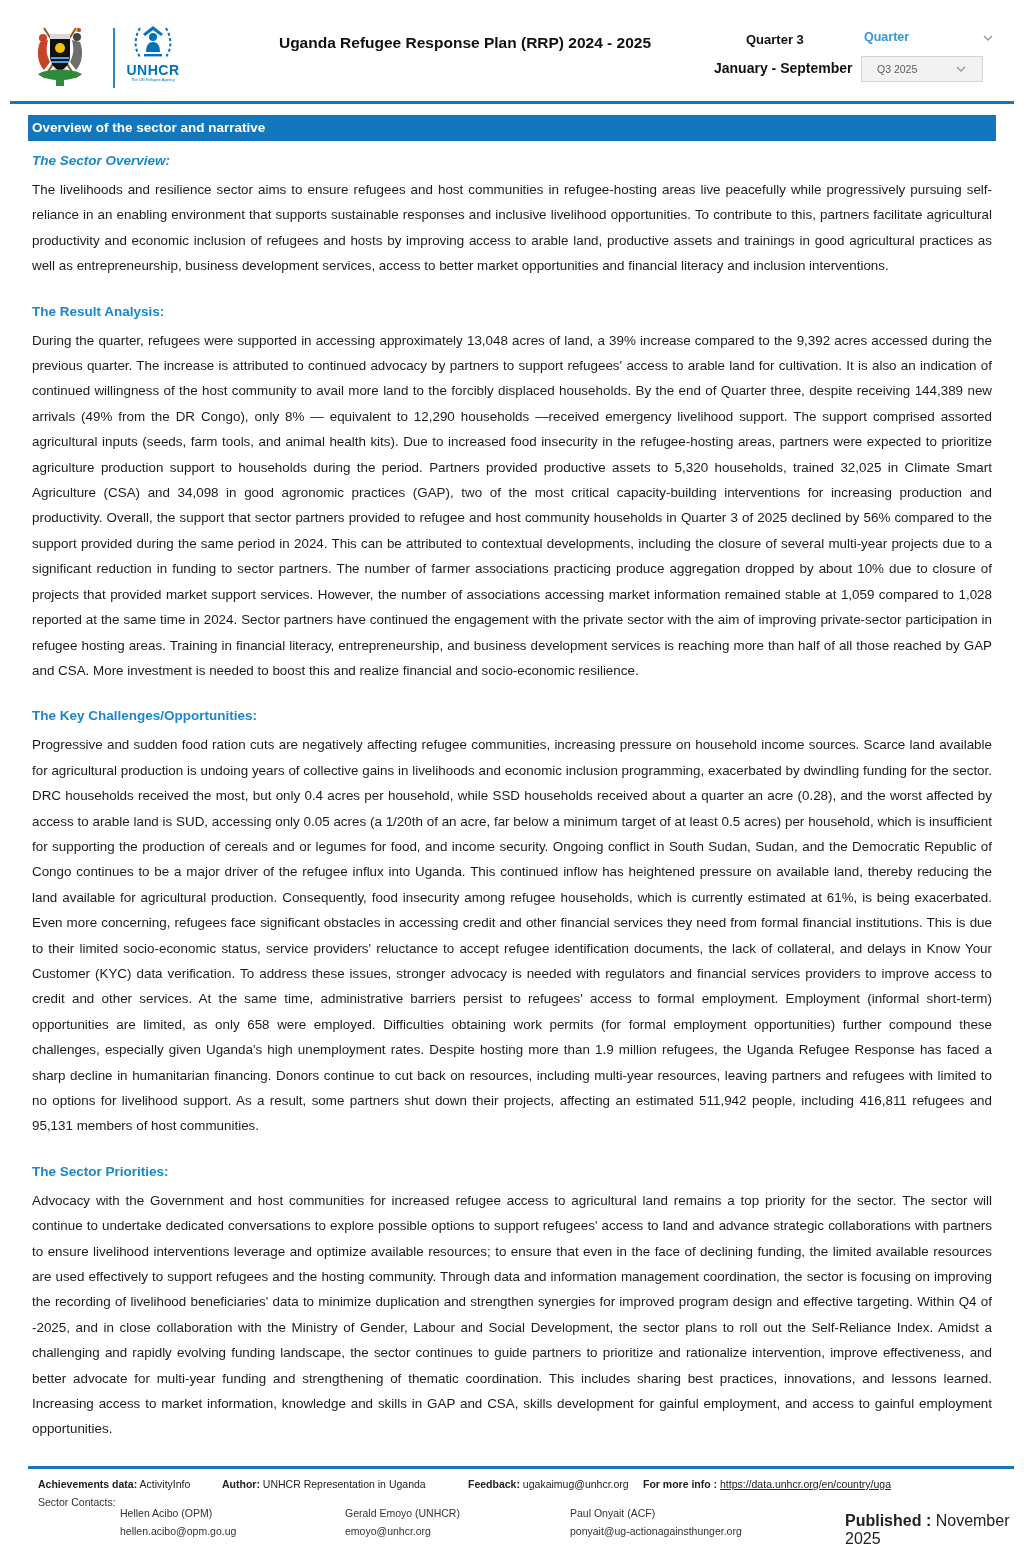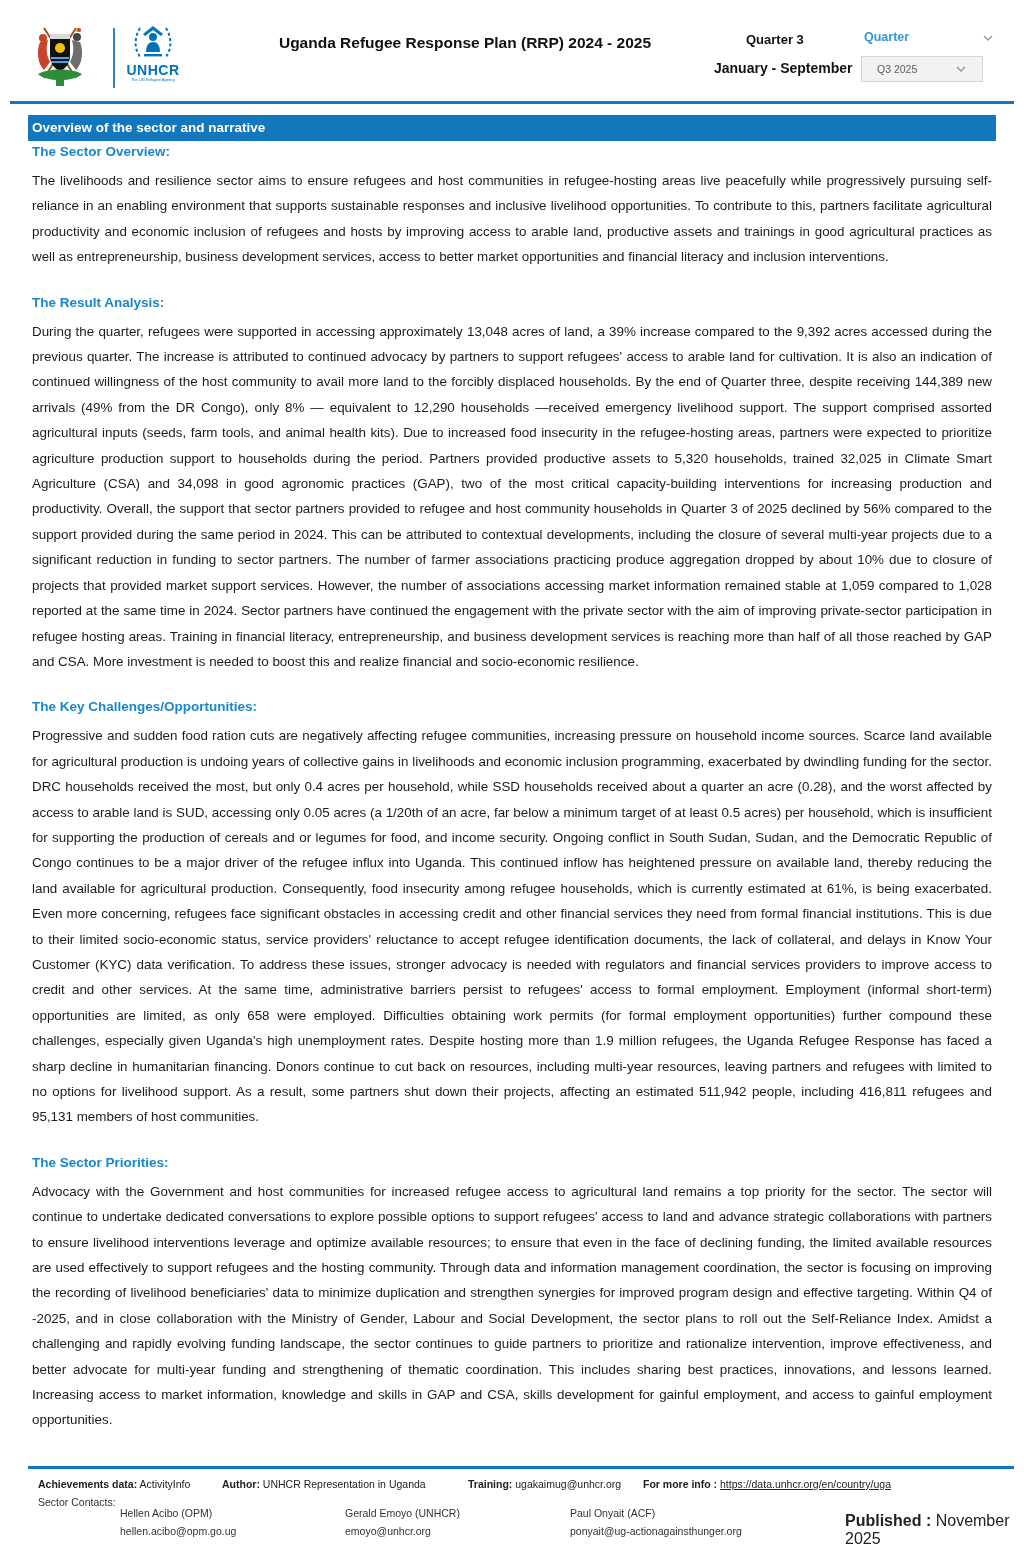--- a/index.html
+++ b/index.html
@@ -34,21 +34,21 @@
   .chev { width: 12px; height: 12px; }
   .slicer-box { position: absolute; left: 155px; top: 30px; width: 122px; height: 26px; background: #f2f2f2; border: 1px solid #d6d6d6; display: flex; align-items: center; justify-content: space-between; padding: 0 15px; }
   .slicer-value { font-size: 10.5px; color: #605e5c; }
 
   .header-rule { position: absolute; top: 101px; left: 10px; width: 1004px; height: 3px; background: #1277BD; }
 
   
   .content { position: absolute; top: 115px; left: 28px; width: 968px; }
   .band { background: #1277BD; color: #ffffff; font-weight: bold; font-size: 13.5px; height: 26px; line-height: 26px; padding-left: 4px; }
   .sec-heading { color: #1A87CB; font-weight: bold; font-size: 13.5px; margin: 25px 4px 0 4px; }
-  .sec-heading.first { margin-top: 3px; }
+  .sec-heading.first { margin-top: 12px; font-style: italic; }
   .sec-body { font-size: 13.4px; line-height: 25.4px; text-align: justify; color: #1c1c1c; margin: 9px 4px 0 4px; }
 
   
   .footer { position: absolute; top: 1466px; left: 0; width: 1024px; height: 98px; }
   .footer-rule { position: absolute; top: 0; left: 28px; width: 986px; height: 3px; background: #1277BD; }
   .f-item { position: absolute; top: 12px; font-size: 10.5px; color: #222; }
   .f-label { font-weight: bold; }
   .f-link { text-decoration: underline; color: #222; cursor: pointer; }
   .f-contacts-label { position: absolute; left: 38px; top: 30px; font-size: 10.5px; color: #333; }
   .contact { position: absolute; font-size: 10.5px; color: #333; line-height: 18px; }
@@ -140,21 +140,21 @@
 
   <div class="f-item" style="left:38px">
     <span class="f-label">Achievements data:</span>
     <span>ActivityInfo</span>
   </div>
   <div class="f-item" style="left:222px">
     <span class="f-label">Author:</span>
     <span>UNHCR Representation in Uganda</span>
   </div>
   <div class="f-item" style="left:468px">
-    <span class="f-label">Training:</span>
+    <span class="f-label">Feedback:</span>
     <span>ugakaimug@unhcr.org</span>
   </div>
   <div class="f-item" style="left:643px">
     <span class="f-label">For more info :</span>
     <span class="f-link">https://data.unhcr.org/en/country/uga</span>
   </div>
 
   <div class="f-contacts-label">Sector Contacts:</div>
 
   <div class="contact" style="left:120px; top:38px">

